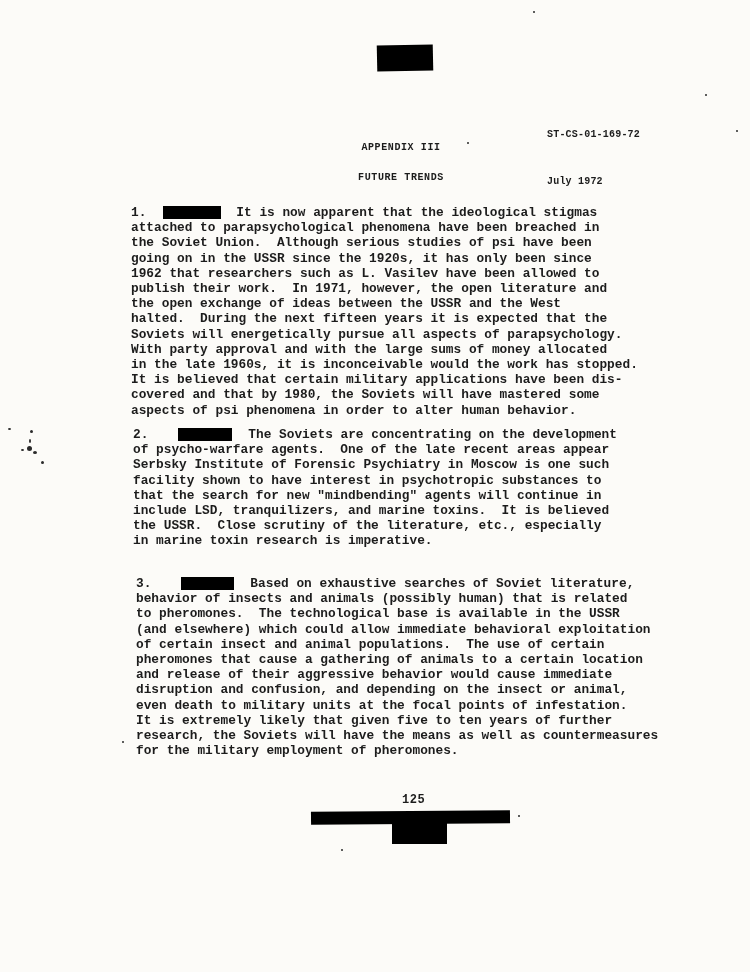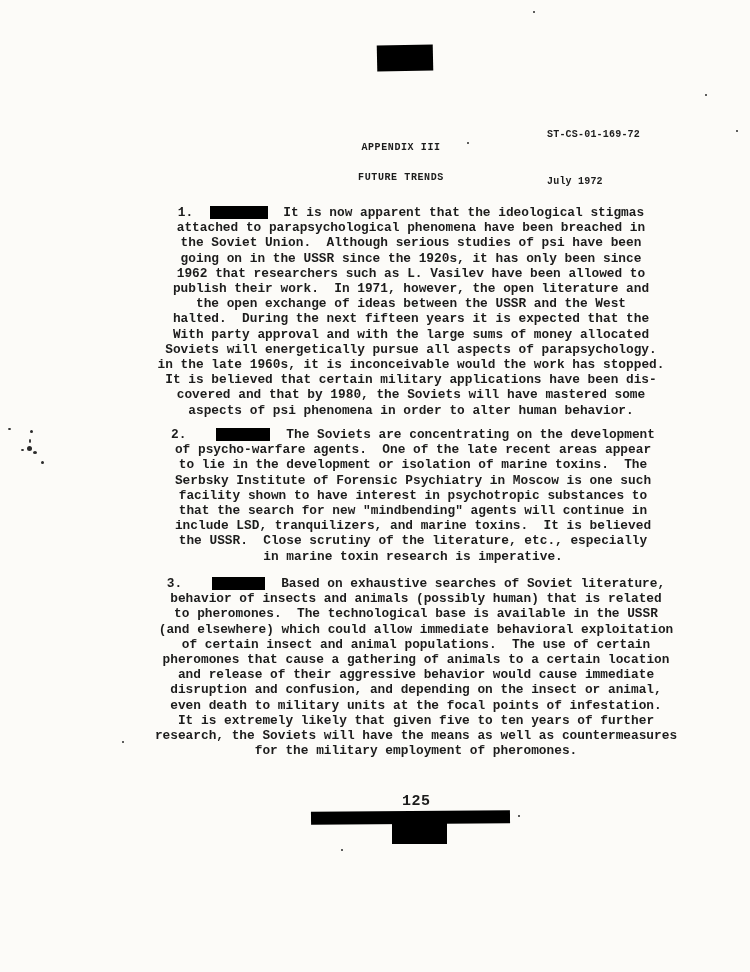--- a/index.html
+++ b/index.html
@@ -48,21 +48,20 @@
   .title.section  { top: 172px; }
 
   
   .para {
     position: absolute;
     width: 560px;
     font-size: 12.8px;
     font-weight: 700;
     line-height: 15.2px;
     letter-spacing: 0;
-    text-align: center;
   }
   .para.p1 { left: 131px; top: 205px; }
   .para.p2 { left: 133px; top: 427px; }
   .para.p3 { left: 136px; top: 576px; }
   .tline { white-space: pre; }
   .num { display: inline-block; }
   .redact {
     display: inline-block;
     background: #000;
     height: 13px;
@@ -70,21 +69,21 @@
     margin-bottom: 1px;
   }
   .redact.r1 { width: 58px; margin-left: 17px; margin-right: 15px; }
   .redact.r2 { width: 54px; margin-left: 30px; margin-right: 16px; }
   .redact.r3 { width: 53px; margin-left: 30px; margin-right: 16px; }
 
   
   .pagenum {
     position: absolute;
     left: 402px; top: 793px;
-    font-size: 15px;
+    font-size: 12px;
     font-weight: 700;
     letter-spacing: 0.5px;
   }
 
   
   .speck { position: absolute; background: #2a2a2a; border-radius: 50%; }
   .s1  { left: 8px;   top: 428px; width: 3px; height: 2px; }
   .s2  { left: 30px;  top: 430px; width: 3px; height: 3px; }
   .s3  { left: 29px;  top: 439px; width: 2px; height: 4px; }
   .s4  { left: 21px;  top: 449px; width: 3px; height: 2px; }
@@ -116,32 +115,31 @@
 
   <div class="para p1">
     <div class="tline first"><span class="num">1.</span><span class="redact r1"></span><span>It is now apparent that the ideological stigmas</span></div>
     <div class="tline">attached to parapsychological phenomena have been breached in</div>
     <div class="tline">the Soviet Union.  Although serious studies of psi have been</div>
     <div class="tline">going on in the USSR since the 1920s, it has only been since</div>
     <div class="tline">1962 that researchers such as L. Vasilev have been allowed to</div>
     <div class="tline">publish their work.  In 1971, however, the open literature and</div>
     <div class="tline">the open exchange of ideas between the USSR and the West</div>
     <div class="tline">halted.  During the next fifteen years it is expected that the</div>
+    <div class="tline">Soviets will energetically pursue all aspects of parapsychology.</div>
     <div class="tline">With party approval and with the large sums of money allocated</div>
-    <div class="tline">Soviets will energetically pursue all aspects of parapsychology.</div>
     <div class="tline">in the late 1960s, it is inconceivable would the work has stopped.</div>
     <div class="tline">It is believed that certain military applications have been dis-</div>
     <div class="tline">covered and that by 1980, the Soviets will have mastered some</div>
     <div class="tline">aspects of psi phenomena in order to alter human behavior.</div>
   </div>
 
   <div class="para p2">
     <div class="tline first"><span class="num">2.</span><span class="redact r2"></span><span>The Soviets are concentrating on the development</span></div>
     <div class="tline">of psycho-warfare agents.  One of the late recent areas appear</div>
-    <div class="tline">to lie in the development or isolation of marine toxins.  The</div>
     <div class="tline">Serbsky Institute of Forensic Psychiatry in Moscow is one such</div>
     <div class="tline">facility shown to have interest in psychotropic substances to</div>
     <div class="tline">that the search for new "mindbending" agents will continue in</div>
     <div class="tline">include LSD, tranquilizers, and marine toxins.  It is believed</div>
     <div class="tline">the USSR.  Close scrutiny of the literature, etc., especially</div>
     <div class="tline">in marine toxin research is imperative.</div>
   </div>
 
   <div class="para p3">
     <div class="tline first"><span class="num">3.</span><span class="redact r3"></span><span>Based on exhaustive searches of Soviet literature,</span></div>

